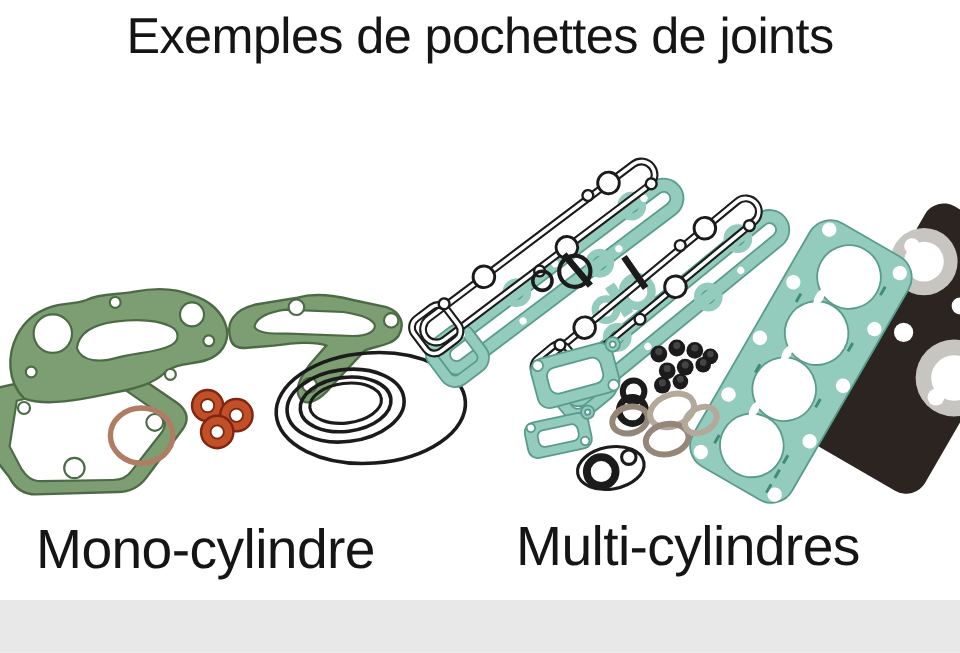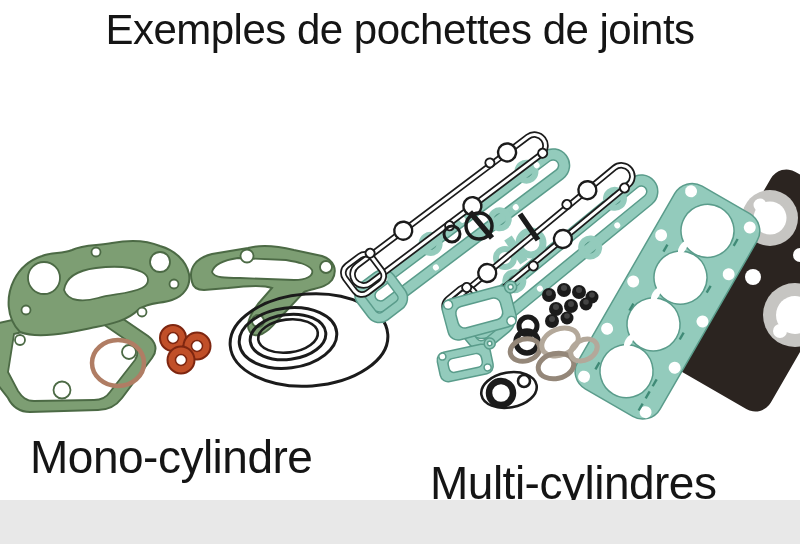--- a/index.html
+++ b/index.html
@@ -12,21 +12,21 @@
   .title {
     position:absolute; top:6px; left:0; width:800px;
     text-align:center; font-size:42px; line-height:1.14;
     letter-spacing:-0.5px; color:var(--text,#111); font-weight:400;
   }
   .caption {
     position:absolute; font-size:46px; letter-spacing:-0.5px;
     color:var(--text,#111); text-align:left; font-weight:400;
   }
   .caption.mono  { left:30px;  top:430px; width:320px; }
-  .caption.multi { left:430px; top:456px; width:320px; }
+  .caption.multi { left:430px; top:428px; width:320px; }
   svg { position:absolute; overflow:hidden; }
   
   .g-solid { fill:var(--green); stroke:var(--green-edge); stroke-width:2; }
   .g-hole  { fill:#fff; stroke:var(--green-edge); stroke-width:1.8; }
   
   .t-solid { fill:var(--teal); stroke:var(--teal-edge); stroke-width:1.5; }
   .t-hole  { fill:#fff; stroke:var(--teal-edge); stroke-width:1.5; }
   .t-edge  { fill:none; stroke:var(--teal-edge); }
   .t-core  { fill:none; stroke:var(--teal); }
   

